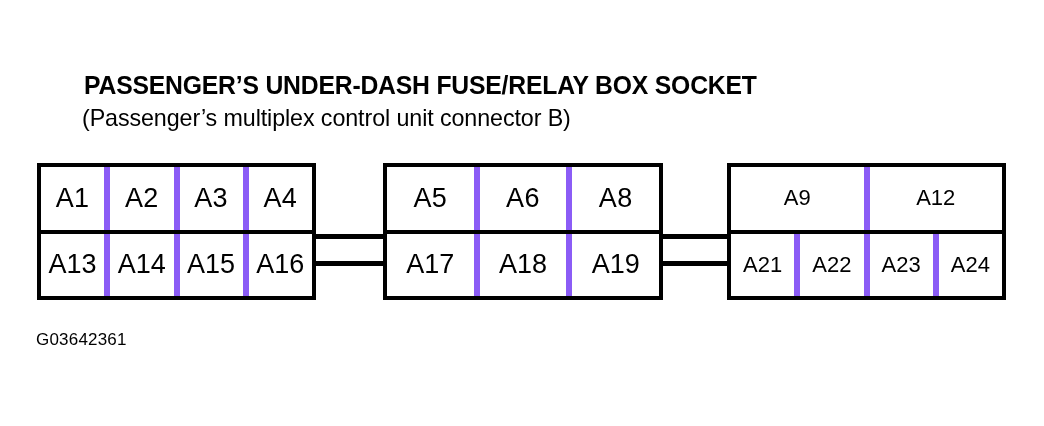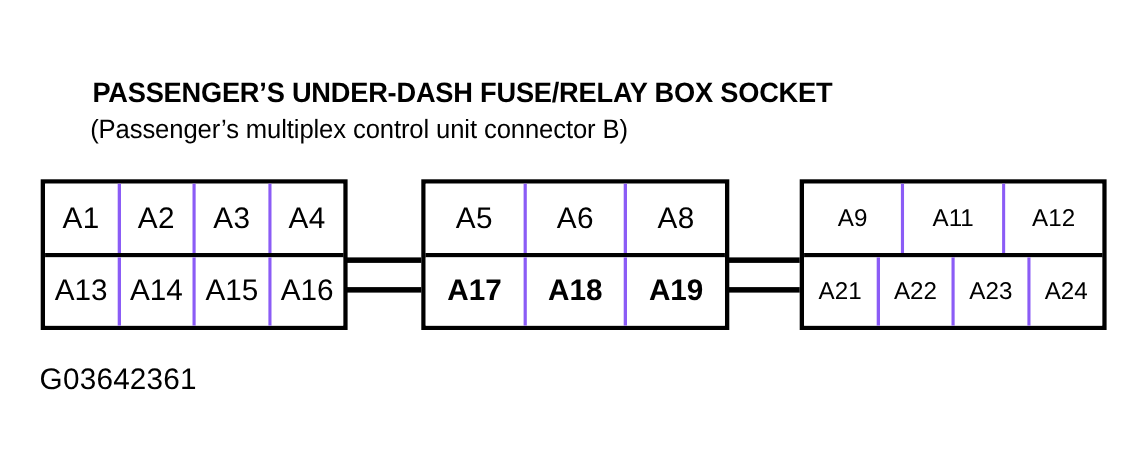--- a/index.html
+++ b/index.html
@@ -77,21 +77,21 @@
     flex: 1 1 0;
     min-height: 0;
   }
   .group .row.row-top {
     border-bottom: 4px solid #000000;
   }
 
   .cell {
     box-sizing: border-box;
     flex: 1 1 0;
-    border-right: 3px solid #8b5cf6;
+    border-right: 6px solid #8b5cf6;
     display: flex;
     align-items: center;
     justify-content: center;
     font-size: 27px;
     font-weight: normal;
     letter-spacing: 0.4px;
     line-height: 1;
     background: #ffffff;
     min-width: 0;
   }
@@ -100,41 +100,41 @@
   }
 
   
   #group-left   { left: 37px;  width: 279px; }
   #group-mid    { left: 383px; width: 280px; }
   #group-right  { left: 727px; width: 279px; }
 
   
   #group-right .cell { font-size: 22px; letter-spacing: 0px; }
   #group-left  .row-bottom .cell { letter-spacing: 0px; }
-  #group-mid   .row-bottom .cell { letter-spacing: 0px; font-weight: bold; }
+  #group-mid   .row-bottom .cell { letter-spacing: 0px; }
 
   
   .bridge {
     position: absolute;
     background: #000000;
   }
   .bridge-upper { height: 5px; top: 234px; }
   .bridge-lower { height: 5px; top: 261px; }
 
   #bridge-l-upper { left: 313px; width: 72px; }
   #bridge-l-lower { left: 313px; width: 72px; }
   #bridge-r-upper { left: 660px; width: 69px; }
   #bridge-r-lower { left: 660px; width: 69px; }
 
   
   .caption {
     position: absolute;
     left: 36px;
     top: 330px;
-    font-size: 27px;
+    font-size: 17px;
     font-weight: normal;
     letter-spacing: 0.2px;
     white-space: nowrap;
   }
 </style>
 </head>
 <body>
 
 <div id="diagram">
 
@@ -174,21 +174,20 @@
         <div class="cell">A19</div>
       </div>
     </div>
 
     <div class="bridge bridge-upper" id="bridge-r-upper"></div>
     <div class="bridge bridge-lower" id="bridge-r-lower"></div>
 
     <div class="group" id="group-right">
       <div class="row row-top">
         <div class="cell">A9</div>
-        <div class="cell">A11</div>
         <div class="cell">A12</div>
       </div>
       <div class="row row-bottom">
         <div class="cell">A21</div>
         <div class="cell">A22</div>
         <div class="cell">A23</div>
         <div class="cell">A24</div>
       </div>
     </div>
 

